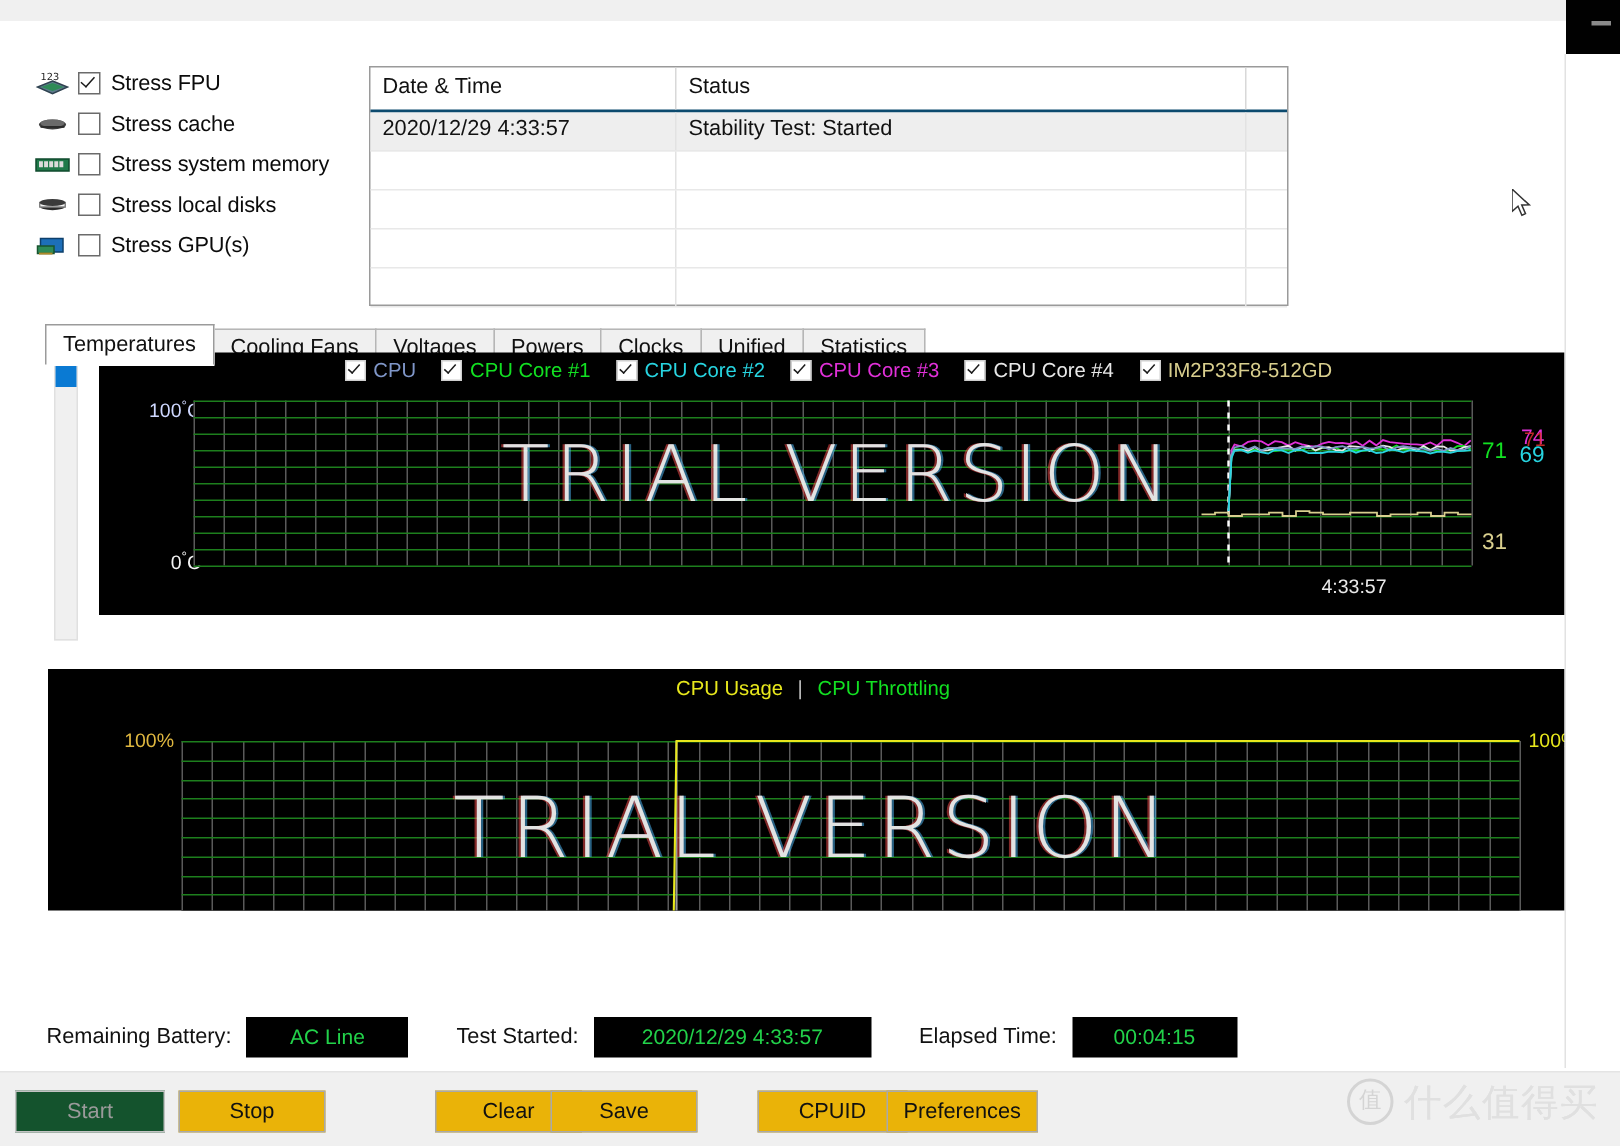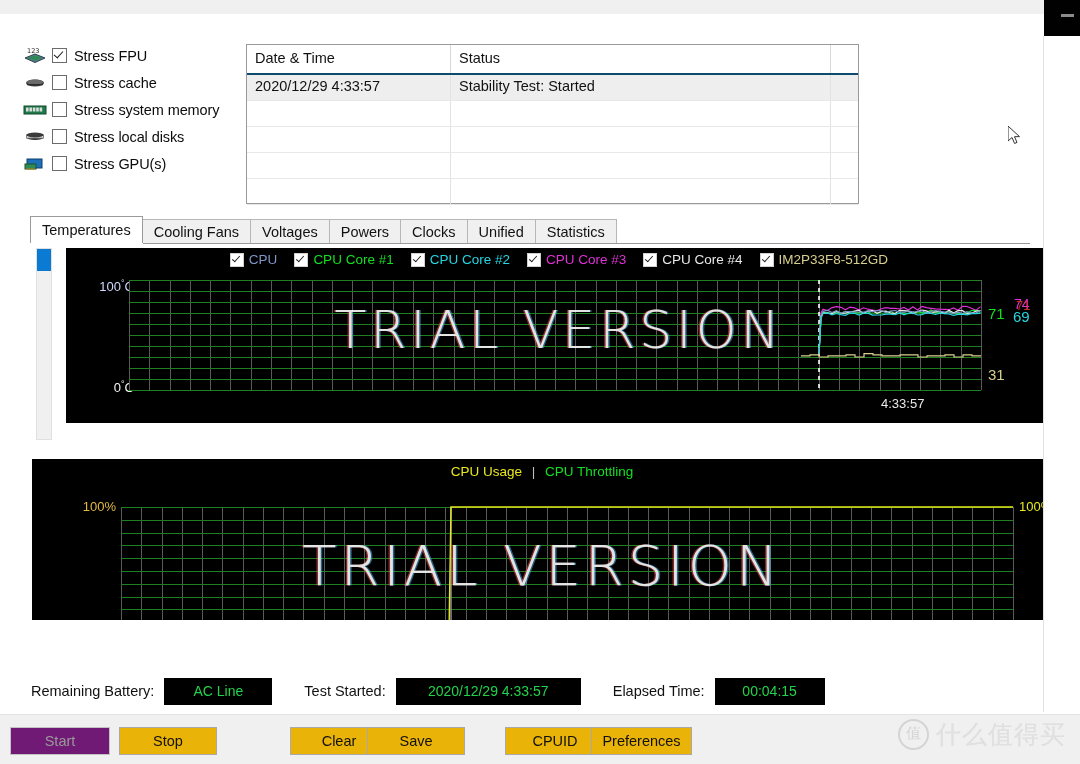--- a/index.html
+++ b/index.html
@@ -132,21 +132,21 @@
   .tab.active {
     background: #ffffff;
     height: 27px; line-height: 26px;
     border-color: #9b9b9b;
     position: relative; z-index: 3;
     box-shadow: 0 1px 0 #fff;
   }
 
   
   .chart-area {
-    position: absolute; left: 30px; top: 231px;
+    position: absolute; left: 30px; top: 218px;
     width: 1022px; height: 420px;
   }
   .vscroll {
     position: absolute; left: 6px; top: 3px;
     width: 16px; height: 192px;
     background: #f0f0f0;
     border: 1px solid #e0e0e0;
     box-sizing: border-box;
   }
   .vscroll .thumb {
@@ -258,21 +258,21 @@
   .btn {
     position: absolute; top: 12px;
     height: 28px; line-height: 27px;
     text-align: center;
     font-size: 14.5px; color: #111;
     background: #eab308;
     border: 1px solid #a9a9a9;
     box-sizing: border-box;
     white-space: nowrap;
   }
-  .btn.disabled { color: #9a9a9a; background: #701a75; border-color: #c3c3c3; }
+  .btn.disabled { color: #9a9a9a; background: #14532d; border-color: #c3c3c3; }
 
   
   .watermark {
     position: absolute; right: 14px; top: 718px;
     display: flex; align-items: center; gap: 7px;
     opacity: .5;
   }
   .wm-circle {
     width: 27px; height: 27px; border-radius: 50%;
     border: 2px solid #b9b9b9; color: #b9b9b9;

